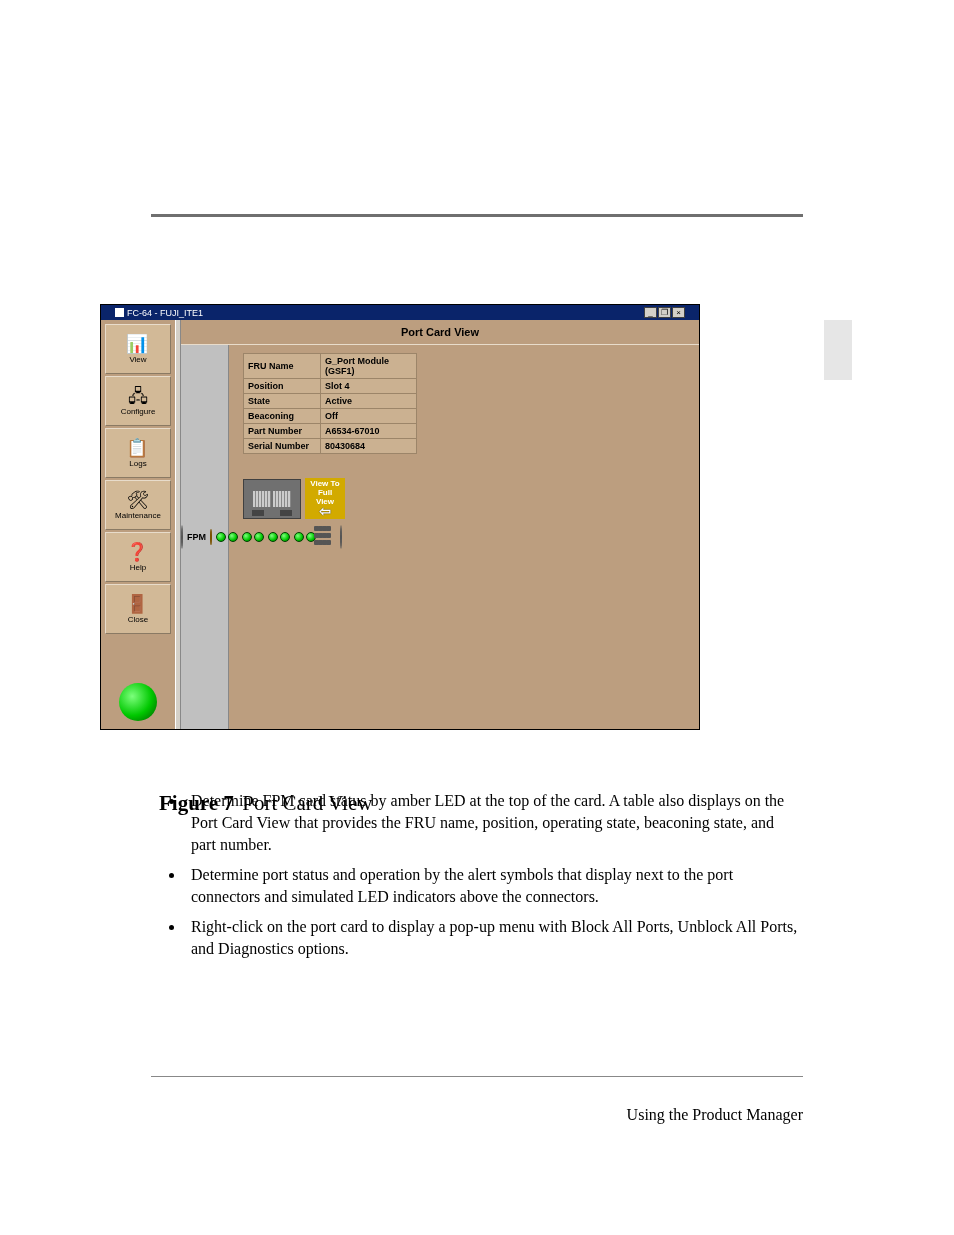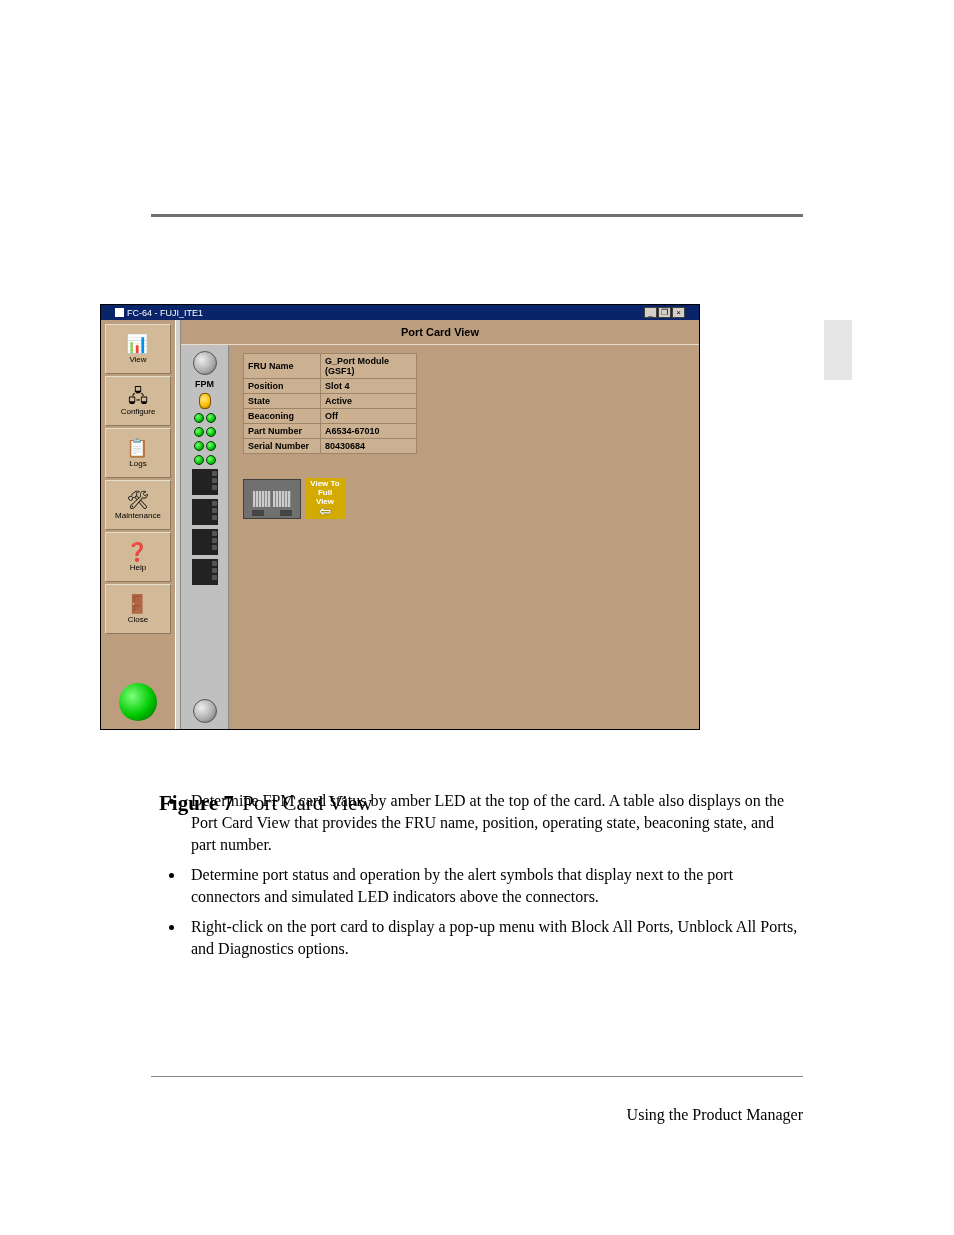--- a/index.html
+++ b/index.html
@@ -134,21 +134,21 @@
   }
   .main-content {
     flex: 1;
     display: flex;
   }
   .fpm-col {
     width: 48px;
     background: #c0c0c0;
     border-right: 1px solid #888;
     display: flex;
-    flex-direction: column;
+    flex-direction: row;
     align-items: center;
     gap: 4px;
     padding: 6px 0;
     box-sizing: border-box;
   }
   .fpm-screw {
     width: 22px; height: 22px;
     border-radius: 50%;
     background: radial-gradient(circle at 35% 35%, #eee, #aaa 60%, #666 95%);
     border: 1px solid #555;

